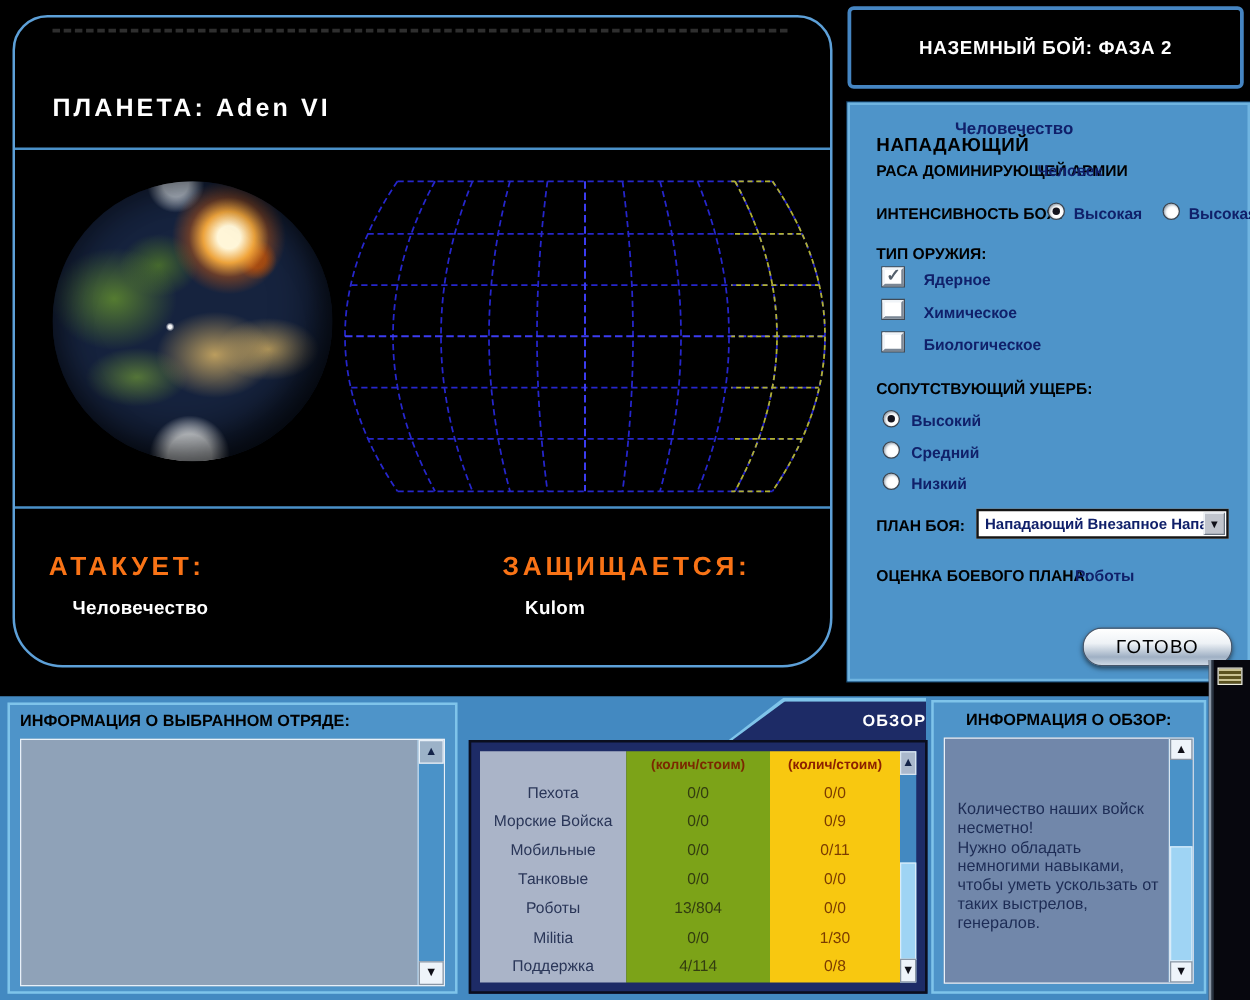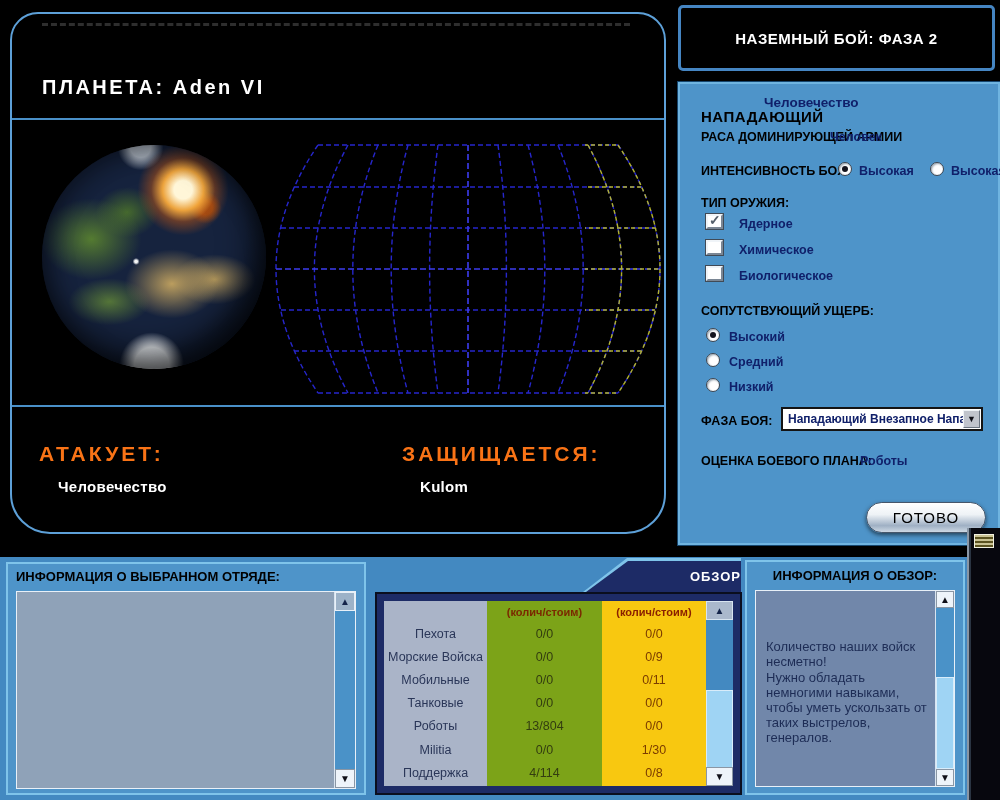--- a/index.html
+++ b/index.html
@@ -77,21 +77,21 @@
   .overview-tab { position:absolute; left:583px; top:558px; width:158px; height:34px;
     background:#7fc4ea; clip-path:polygon(0 100%, 44px 0, 100% 0, 100% 100%); }
   .overview-tab-inner { position:absolute; left:3px; top:3px; right:0; bottom:0; background:#1d2b66;
     clip-path:polygon(0 100%, 42px 0, 100% 0, 100% 100%);
     display:flex; align-items:center; justify-content:flex-end; padding-left:34px; }
   .overview-tab-inner span { color:#fff; font-weight:bold; font-size:13px; letter-spacing:1px; }
   .overview-panel { position:absolute; left:375px; top:592px; width:367px; height:203px;
     background:#1d2b66; border:2px solid #0a0e1e; padding:7px; }
   .ov-table { display:flex; width:100%; height:100%; }
   .col { display:flex; flex-direction:column; }
-  .col-names { width:103px; background:#aab4c8; }
+  .col-names { width:117px; background:#aab4c8; }
   .col-green { width:115px; background:#7ca318; }
   .col-yellow { width:104px; background:#f8c810; }
   .col-scroll { flex:1; background:#4389c1; position:relative; }
   .hdr { height:21px; display:flex; align-items:center; justify-content:center; font-weight:bold; font-size:11px; }
   .col-green .hdr { color:#7b2800; } .col-yellow .hdr { color:#8b2000; }
   .cell { height:23.2px; display:flex; align-items:center; justify-content:center; font-size:12.5px; }
   .col-names .cell { color:#2a3658; }
   .col-green .cell { color:#333d10; }
   .col-yellow .cell { color:#7b3c00; }
   .ovsb-up { top:0; background:#aab8cc; border:1px solid #d8e4f0; }
@@ -205,21 +205,21 @@
     <div class="val f12" style="left:59px; top:185px;">Биологическое</div>
 
     <div class="lbl f12" style="left:21px; top:220px;">СОПУТСТВУЮЩИЙ УЩЕРБ:</div>
     <div class="radio selected" style="left:26px; top:244px;"></div>
     <div class="val f12" style="left:49px; top:246px;">Высокий</div>
     <div class="radio" style="left:26px; top:269px;"></div>
     <div class="val f12" style="left:49px; top:271px;">Средний</div>
     <div class="radio" style="left:26px; top:294px;"></div>
     <div class="val f12" style="left:49px; top:296px;">Низкий</div>
 
-    <div class="lbl f12" style="left:21px; top:330px;">ФАЗА БОЯ:</div>
+    <div class="lbl f12" style="left:21px; top:330px;">ПЛАН БОЯ:</div>
     <div class="dropdown">
       <div class="dropdown-text">Нападающий Внезапное Нападение</div>
       <div class="dropdown-btn">
         <span>▼</span>
       </div>
     </div>
 
     <div class="lbl f12" style="left:21px; top:370px;">ОЦЕНКА БОЕВОГО ПЛАНА:</div>
     <div class="val f12" style="left:180px; top:370px;">Роботы</div>
 

